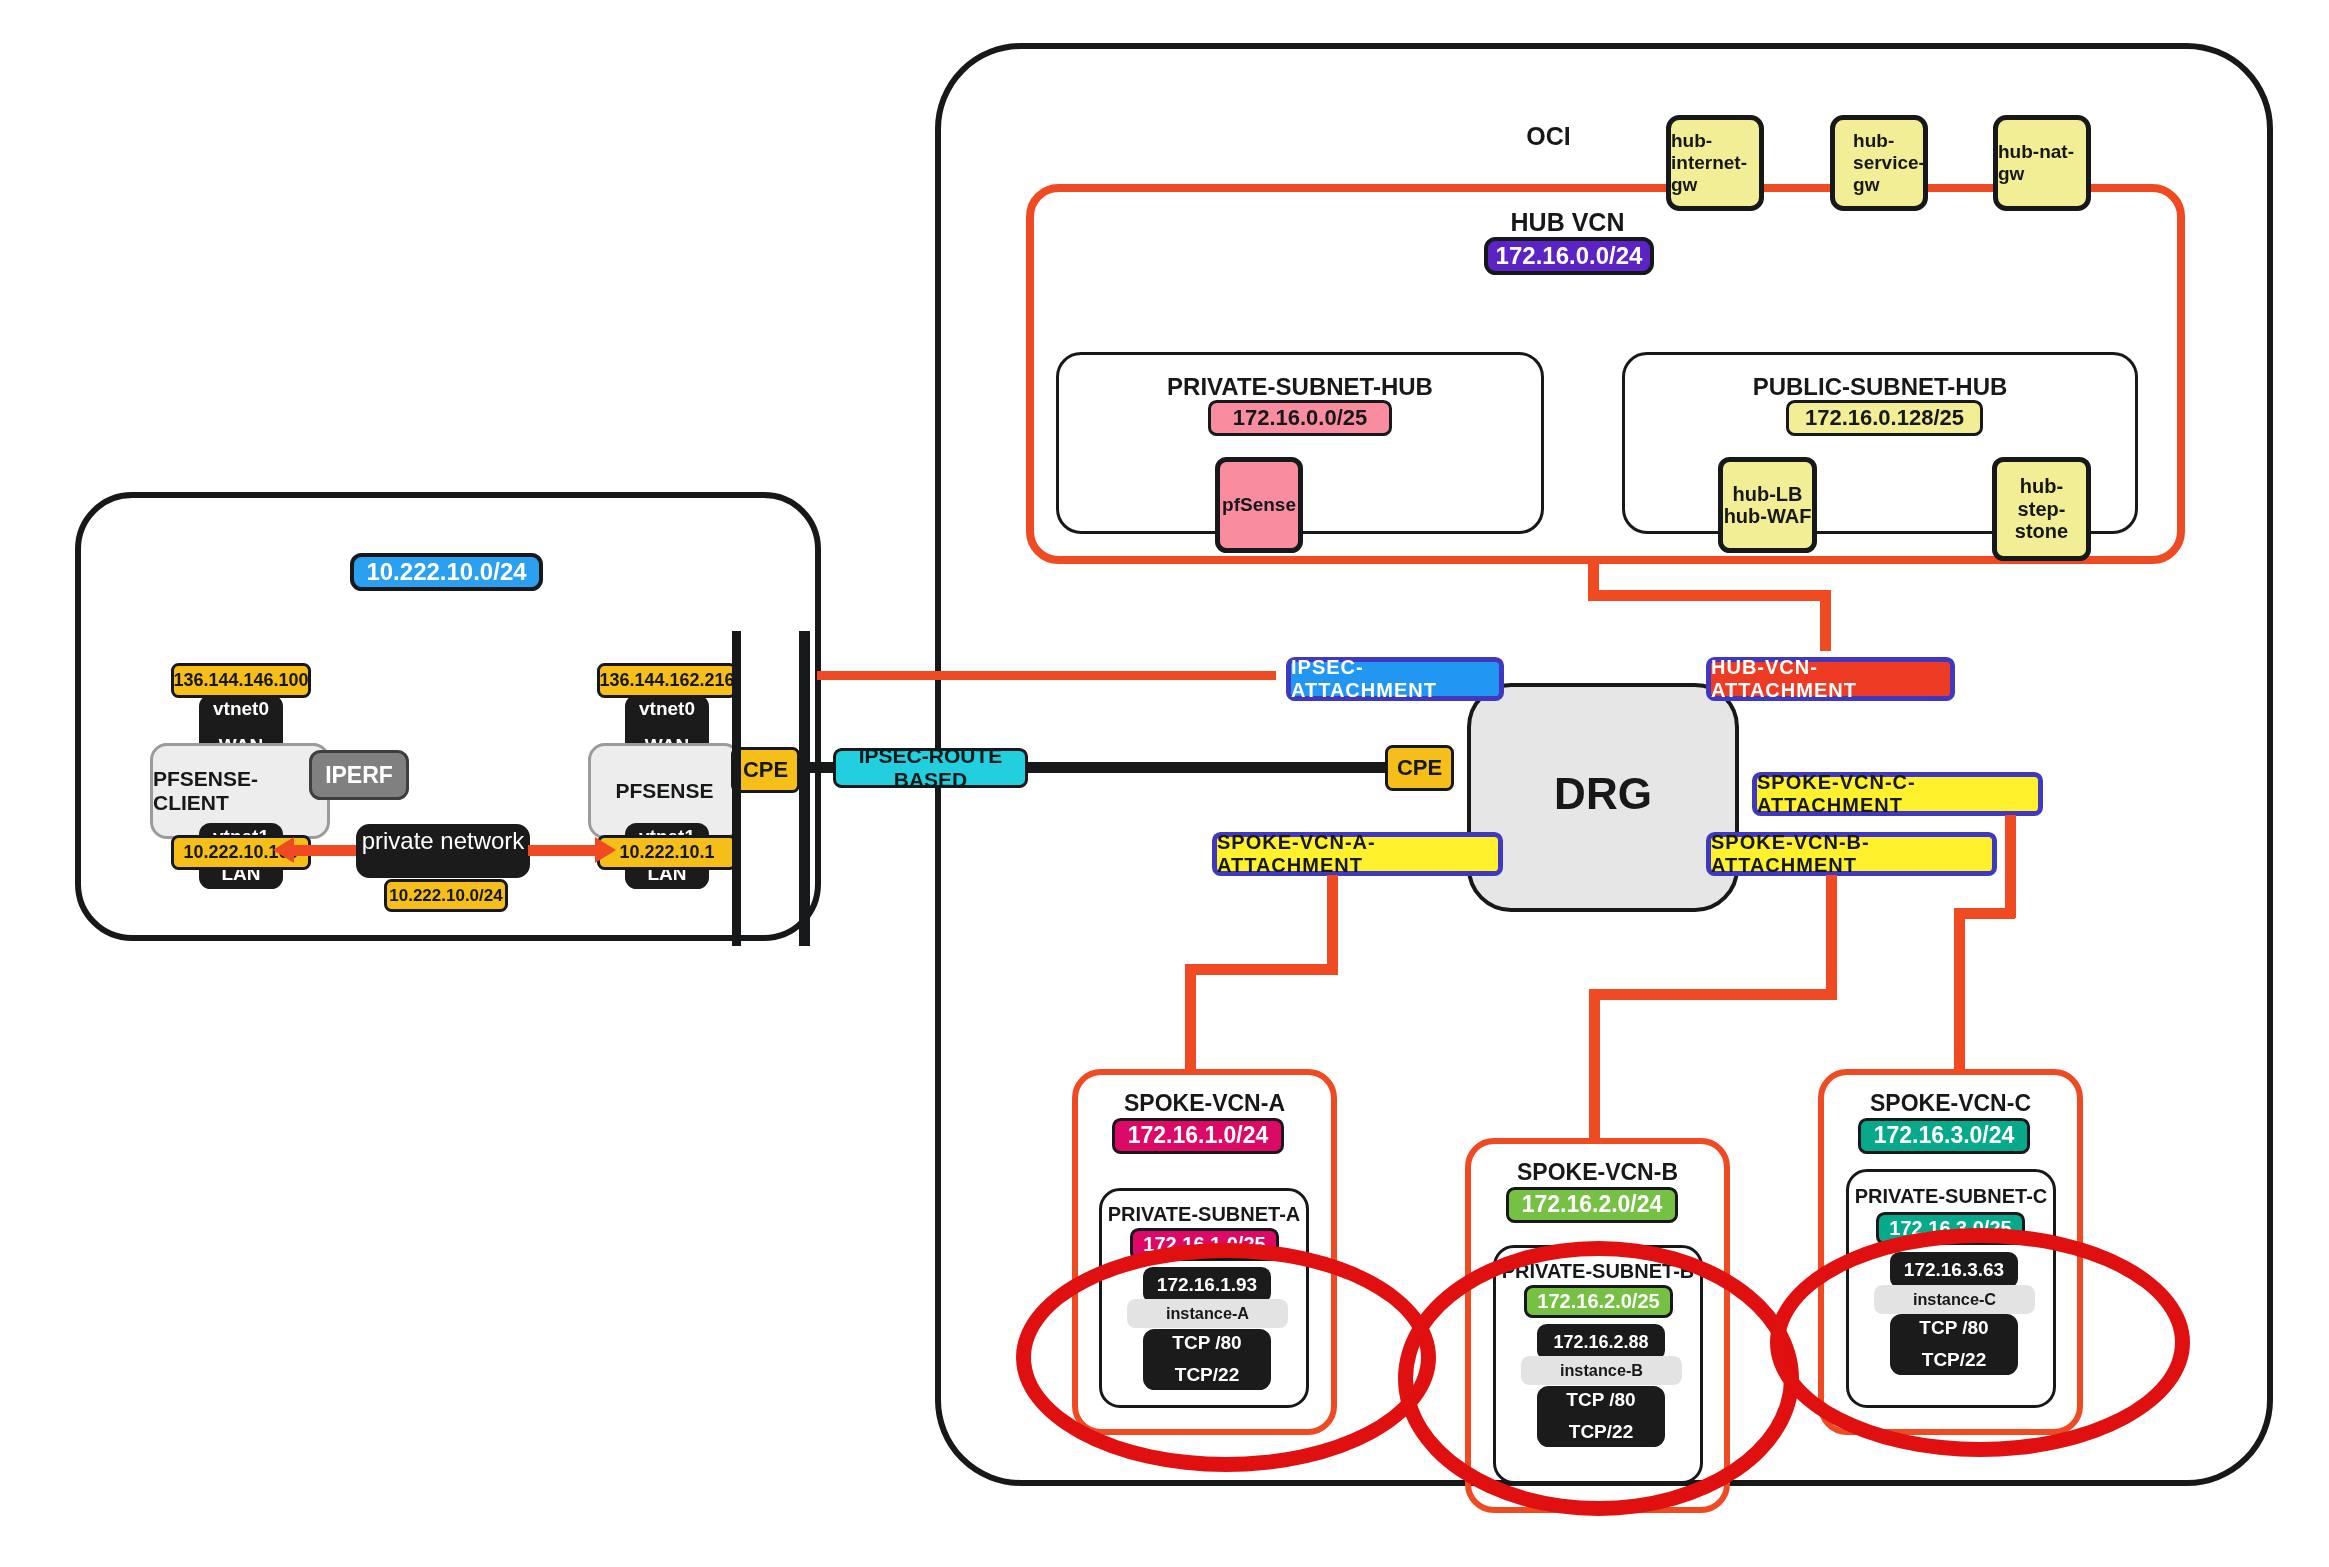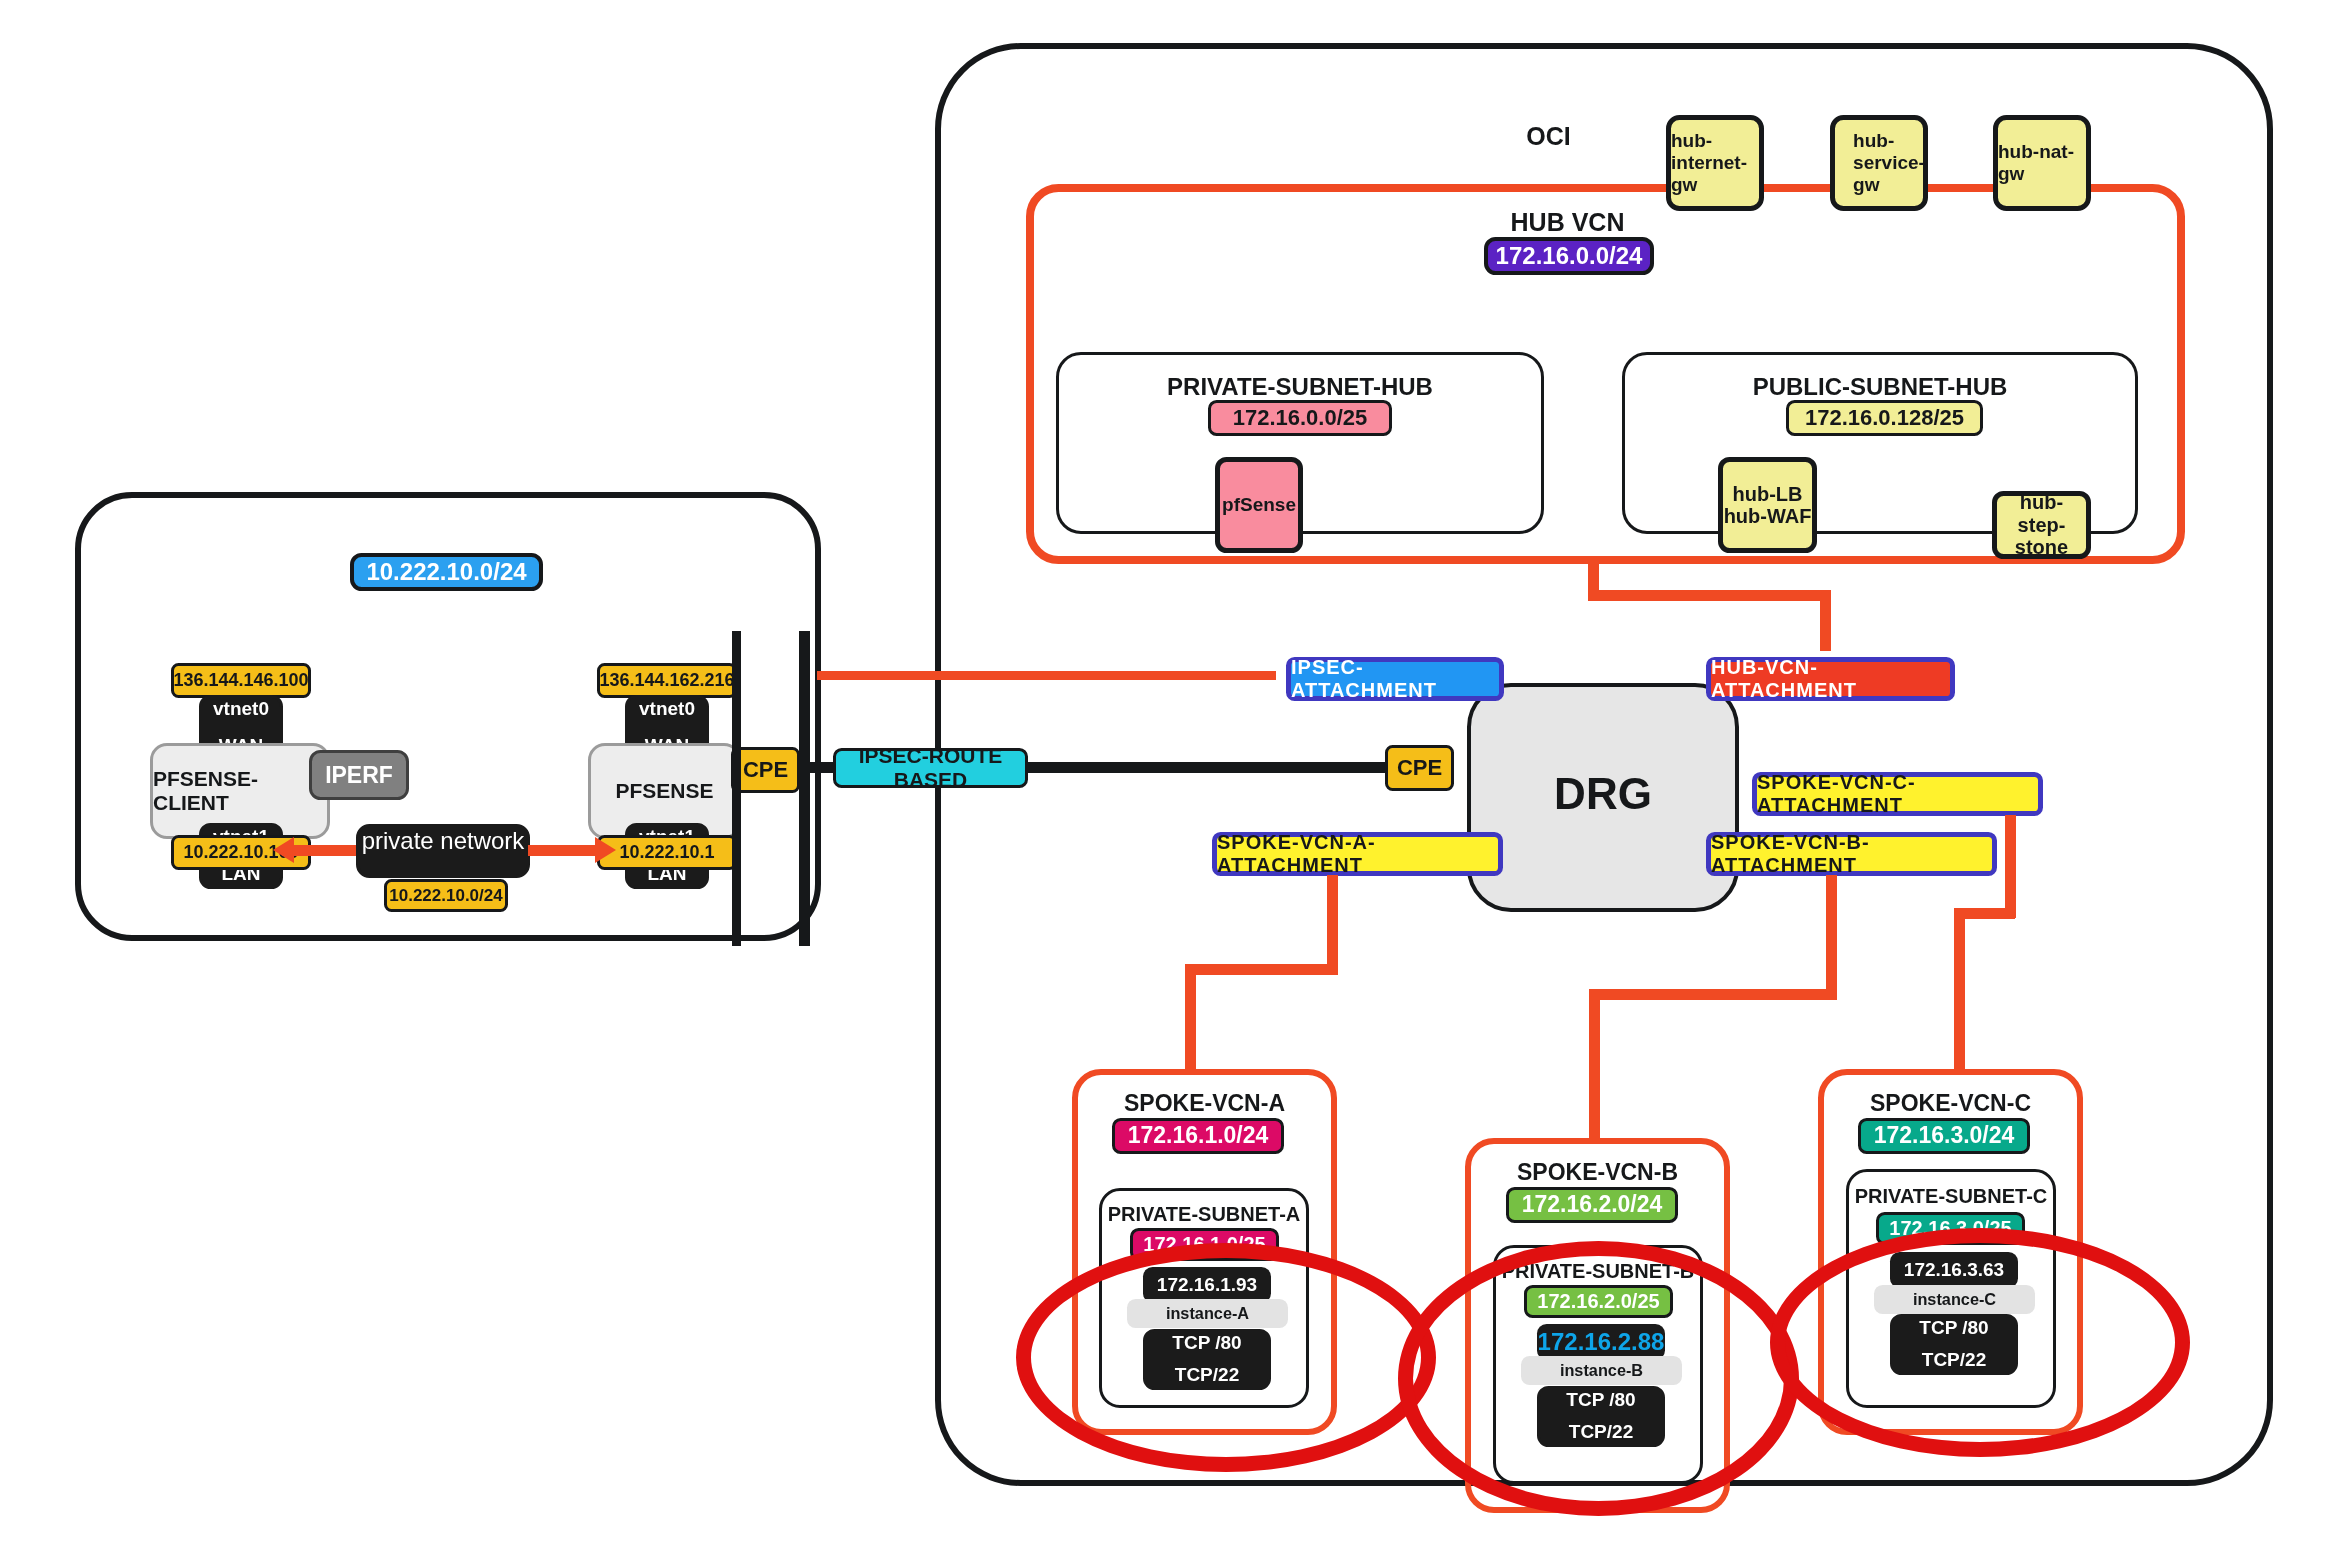--- a/index.html
+++ b/index.html
@@ -131,21 +131,21 @@
 
   <div class="abs subnet-box" style="left:1056px;top:352px;width:488px;height:182px;"></div>
   <div class="ttl" style="left:1056px;top:373px;width:488px;font-size:24px;">PRIVATE-SUBNET-HUB</div>
   <div class="lbl chip chip-sm" style="left:1208px;top:400px;width:184px;height:36px;background:#F98C9E;color:#16181a;font-size:22px;">172.16.0.0/25</div>
   <div class="lbl chip" style="left:1215px;top:457px;width:88px;height:96px;background:#F98C9E;color:#16181a;border-width:5.7px;font-size:19px;">pfSense</div>
 
   <div class="abs subnet-box" style="left:1622px;top:352px;width:516px;height:182px;"></div>
   <div class="ttl" style="left:1622px;top:373px;width:516px;font-size:24px;">PUBLIC-SUBNET-HUB</div>
   <div class="lbl chip chip-sm" style="left:1786px;top:400px;width:197px;height:36px;background:#F2EE96;color:#16181a;font-size:22px;">172.16.0.128/25</div>
   <div class="lbl chip" style="left:1718px;top:457px;width:99px;height:96px;background:#F2EE96;color:#16181a;border-width:5.7px;font-size:20px;">hub-LB hub-WAF</div>
-  <div class="lbl chip" style="left:1992px;top:457px;width:99px;height:68px;background:#F2EE96;color:#16181a;border-width:5.7px;font-size:20px;margin-top:34px;">hub-step-stone</div>
+  <div class="lbl chip" style="left:1992px;top:457px;width:99px;height:104px;background:#F2EE96;color:#16181a;border-width:5.7px;font-size:20px;">hub-step-stone</div>
 
   <div class="ln-o" style="left:1588px;top:560px;width:10.5px;height:38px;"></div>
   <div class="ln-o" style="left:1588px;top:590px;width:243px;height:10.5px;"></div>
   <div class="ln-o" style="left:1820px;top:590px;width:10.5px;height:61px;"></div>
 
   <div class="ln-o" style="left:817px;top:671px;width:459px;height:8.6px;"></div>
 
   <div class="ln-k" style="left:803px;top:762px;width:583px;height:10.5px;"></div>
   <div class="ln-k" style="left:799px;top:631px;width:10.5px;height:315px;"></div>
   <div class="ln-k" style="left:732px;top:631px;width:8.6px;height:315px;"></div>
@@ -209,21 +209,21 @@
   <div class="ellipse" style="left:1016px;top:1243px;width:390px;height:199px;"></div>
 
   <div class="abs vcn-orange" style="left:1465px;top:1138px;width:265px;height:375px;"></div>
   <div class="ttl" style="left:1465px;top:1159px;width:265px;font-size:23px;">SPOKE-VCN-B</div>
   <div class="lbl chip chip-sm" style="left:1506px;top:1187px;width:172px;height:36px;background:#76C043;font-size:23px;">172.16.2.0/24</div>
 
   <div class="abs subnet-box" style="left:1493px;top:1245px;width:210px;height:239px;border-radius:21px;"></div>
   <div class="ttl" style="left:1493px;top:1260px;width:210px;font-size:20px;">PRIVATE-SUBNET-B</div>
   <div class="lbl chip chip-sm" style="left:1524px;top:1285px;width:149px;height:32.5px;background:#76C043;font-size:20px;">172.16.2.0/25</div>
 
-  <div class="lbl" style="left:1537px;top:1324px;width:128px;height:36px;background:#1b1b1b;color:#0ea5e9;border-radius:9.6px;font-weight:bold;font-size:24px;">172.16.2.88</div>
+  <div class="lbl" style="left:1537px;top:1324px;width:128px;height:36px;background:#1b1b1b;color:#ffffff;border-radius:9.6px;font-weight:bold;font-size:18px;">172.16.2.88</div>
   <div class="lbl" style="left:1521px;top:1356px;width:161px;height:29px;background:#e3e3e3;color:#16181a;border-radius:8.6px;font-weight:bold;font-size:16.3px;">instance-B</div>
   <div class="abs dark" style="left:1537px;top:1386px;width:128px;height:61px;font-size:19px;">
     <span>TCP /80</span>
     <span>TCP/22</span>
   </div>
 
   <div class="ellipse" style="left:1398px;top:1241px;width:371px;height:245px;"></div>
 
   <div class="abs vcn-orange" style="left:1818px;top:1069px;width:265px;height:366px;"></div>
   <div class="ttl" style="left:1818px;top:1090px;width:265px;font-size:23px;">SPOKE-VCN-C</div>

